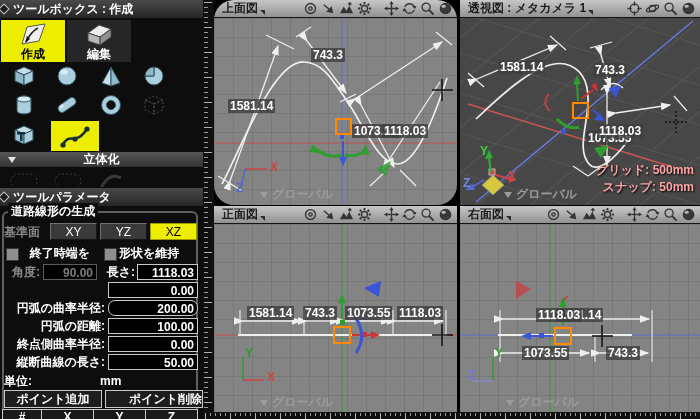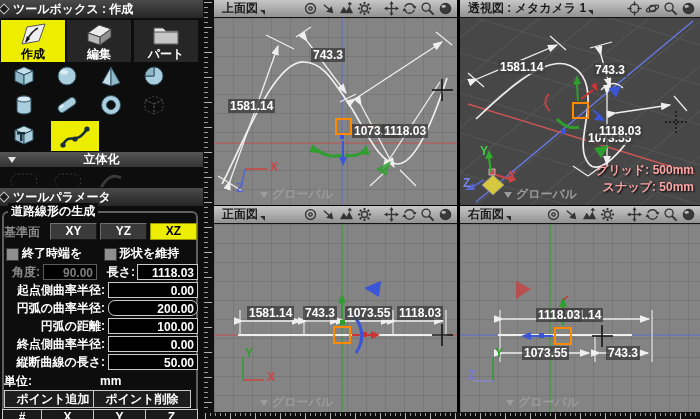--- a/index.html
+++ b/index.html
@@ -21,22 +21,22 @@
   .prim.sel{background:#eded00;width:48px;height:30px;}
   .section-bar{position:absolute;left:0;top:152px;width:203px;height:15px;background:linear-gradient(#565656,#333);
     display:flex;align-items:center;justify-content:center;color:#fff;font-size:12px;font-weight:bold;}
   .tri-down{width:0;height:0;border-left:4px solid transparent;border-right:4px solid transparent;border-top:6px solid #e6e6e6;}
   .section-bar .tri-down{position:absolute;left:8px;top:5px;}
   .group-box{position:absolute;left:2px;top:211px;width:196px;height:210px;border:2px solid #5f5f5f;border-radius:6px;box-sizing:border-box;}
   .group-title{position:absolute;left:8px;top:203px;background:#0d0d0d;padding:0 3px;color:#fff;font-size:12px;font-weight:bold;}
   .plab{position:absolute;color:#fff;font-size:12px;font-weight:bold;text-align:right;line-height:17px;}
   .plab.dim, .plab.graylab{color:#8a8a8a;}
   .plane-btn{position:absolute;top:223px;width:47px;height:17px;background:#3a3a3a;border:1px solid #6f6f6f;
-    border-bottom-color:#161616;border-right-color:#161616;color:#fff;font-size:12px;font-weight:bold;
-    display:flex;align-items:flex-start;justify-content:center;box-sizing:border-box;}
+    border-bottom-color:#161616;border-right-color:#161616;color:#fff;font-size:12px;font-weight:normal;
+    display:flex;align-items:flex-end;justify-content:center;box-sizing:border-box;}
   .plane-btn.selected{background:#eded00;color:#000;border-color:#9a9a00;}
   .chk{position:absolute;top:248px;width:11px;height:11px;background:#8f8f8f;border:1px solid #3a3a3a;}
   .field{position:absolute;height:16px;background:#000;border:1px solid #c9c9c9;color:#fff;font-size:12px;font-weight:bold;
     text-align:right;padding-right:3px;line-height:16px;box-sizing:border-box;}
   .field.dim{color:#7d7d7d;border-color:#5c5c5c;}
   .pbtn{position:absolute;top:390px;height:18px;background:#1d1d1d;border:1px solid #c9c9c9;color:#fff;font-size:12px;
     font-weight:bold;display:flex;align-items:center;justify-content:center;box-sizing:border-box;}
   .thcell{position:absolute;top:409px;height:15px;background:#1a1a1a;border:1px solid #c9c9c9;color:#fff;font-size:12px;
     font-weight:bold;text-align:center;box-sizing:border-box;line-height:14px;}
   
@@ -96,27 +96,20 @@
     <span class="tlabel">編集</span>
   </div>
   <div class="tool-tab selected" style="left:1px;">
     <svg width="30" height="26" viewBox="0 0 30 26">
       <polygon points="4,22 9,5 27,2 21,19" fill="#f0f0f0" stroke="#555" stroke-width="1"></polygon>
       <path d="M8,20 C12,12 16,8 20,6" stroke="#222" stroke-width="1.6" fill="none"></path>
       <polygon points="7,21 12,17 9,14" fill="#111"></polygon>
     </svg>
     <span class="tlabel">作成</span>
   </div>
-  <div class="tool-tab" style="left:134px;">
-    <svg width="30" height="26" viewBox="0 0 30 26">
-      <path d="M3,6 h9 l3,3 h12 v13 h-24 z" fill="#e4e4e4" stroke="#555" stroke-width="1"></path>
-      <path d="M3,10 h24 v12 h-24 z" fill="#c6c6c6" stroke="#555" stroke-width="1"></path>
-    </svg>
-    <span class="tlabel">パート</span>
-  </div>
 
   <div class="prim" style="left:9px;top:63px;">
     <svg width="30" height="26" viewBox="0 0 26 26">
       <polygon points="4,8 13,4 22,8 13,12" fill="#c3dde9" stroke="#30505e"></polygon>
       <polygon points="4,8 13,12 13,22 4,18" fill="#8fb8c9" stroke="#30505e"></polygon>
       <polygon points="13,12 22,8 22,18 13,22" fill="#a9cede" stroke="#30505e"></polygon>
     </svg>
   </div>
   <div class="prim" style="left:52px;top:63px;">
     <svg width="30" height="26" viewBox="0 0 26 26">
@@ -209,67 +202,66 @@
       <span>XY</span>
     </div>
   <div class="plane-btn" style="left:100px;">
       <span>YZ</span>
     </div>
   <div class="plane-btn selected" style="left:150px;">
       <span>XZ</span>
     </div>
 
   <div class="chk" style="left:6px;"></div>
-  <div class="plab" style="left:22px;top:245px;width:76px;text-align:left;">終了時端を</div>
+  <div class="plab" style="left:22px;top:245px;width:76px;text-align:center;">終了時端を</div>
   <div class="chk" style="left:104px;"></div>
   <div class="plab" style="left:119px;top:245px;width:80px;text-align:left;">形状を維持</div>
 
   <div class="plab dim" style="left:2px;top:264px;width:38px;">角度:</div>
   <div class="field dim" style="left:43px;top:264px;width:54px;">90.00</div>
   <div class="plab" style="left:99px;top:264px;width:36px;">長さ:</div>
   <div class="field" style="left:137px;top:264px;width:61px;">1118.03</div>
 
-  <div class="plab" style="left:0;top:282px;width:105px;">起点側曲率半径:</div>
   <div class="field" style="left:108px;top:282px;width:90px;">0.00</div>
 
   <div class="plab" style="left:0;top:300px;width:105px;">円弧の曲率半径:</div>
   <div class="field" style="left:108px;top:300px;width:90px;border-radius:7px;">200.00</div>
 
   <div class="plab" style="left:0;top:318px;width:105px;">円弧の距離:</div>
   <div class="field" style="left:108px;top:318px;width:90px;">100.00</div>
 
   <div class="plab" style="left:0;top:336px;width:105px;">終点側曲率半径:</div>
   <div class="field" style="left:108px;top:336px;width:90px;">0.00</div>
 
   <div class="plab" style="left:0;top:354px;width:105px;">縦断曲線の長さ:</div>
   <div class="field" style="left:108px;top:354px;width:90px;">50.00</div>
 
   <div class="plab" style="left:4px;top:373px;width:60px;text-align:left;">単位:</div>
   <div class="plab" style="left:100px;top:373px;width:40px;text-align:left;">mm</div>
 
   <div class="pbtn" style="left:4px;width:98px;">
       <span>ポイント追加</span>
     </div>
-  <div class="pbtn" style="left:93px;width:98px;">
+  <div class="pbtn" style="left:105px;width:98px;justify-content:flex-end;">
       <span>ポイント削除</span>
     </div>
 
   <div class="thcell" style="left:2px;width:40px;">#</div>
   <div class="thcell" style="left:41px;width:53px;">X</div>
   <div class="thcell" style="left:93px;width:53px;">Y</div>
   <div class="thcell" style="left:145px;width:53px;">Z</div>
 </div>
 
 <div class="ruler-v"></div>
 <div class="ruler-h"></div>
 
 <div class="viewports">
 <div class="vdiv"></div>
 
-<div class="vp" id="vp-top" style="left:0;top:0;width:243px;height:205px;">
+<div class="vp" id="vp-top" style="left:0;top:0;width:243px;height:205px;border-radius:20px;">
   <div class="vp-header">
     <span class="vp-title">上面図</span>
     <span class="dd-tri"></span>
     <span class="hicons">
       <svg class="hicon" viewBox="0 0 16 16">
             <circle cx="8" cy="8" r="5.3"></circle>
             <circle cx="8" cy="8" r="1.8"></circle>
           </svg>
       <svg class="hicon" viewBox="0 0 16 16">
             <line x1="3" y1="4" x2="9" y2="9"></line>

